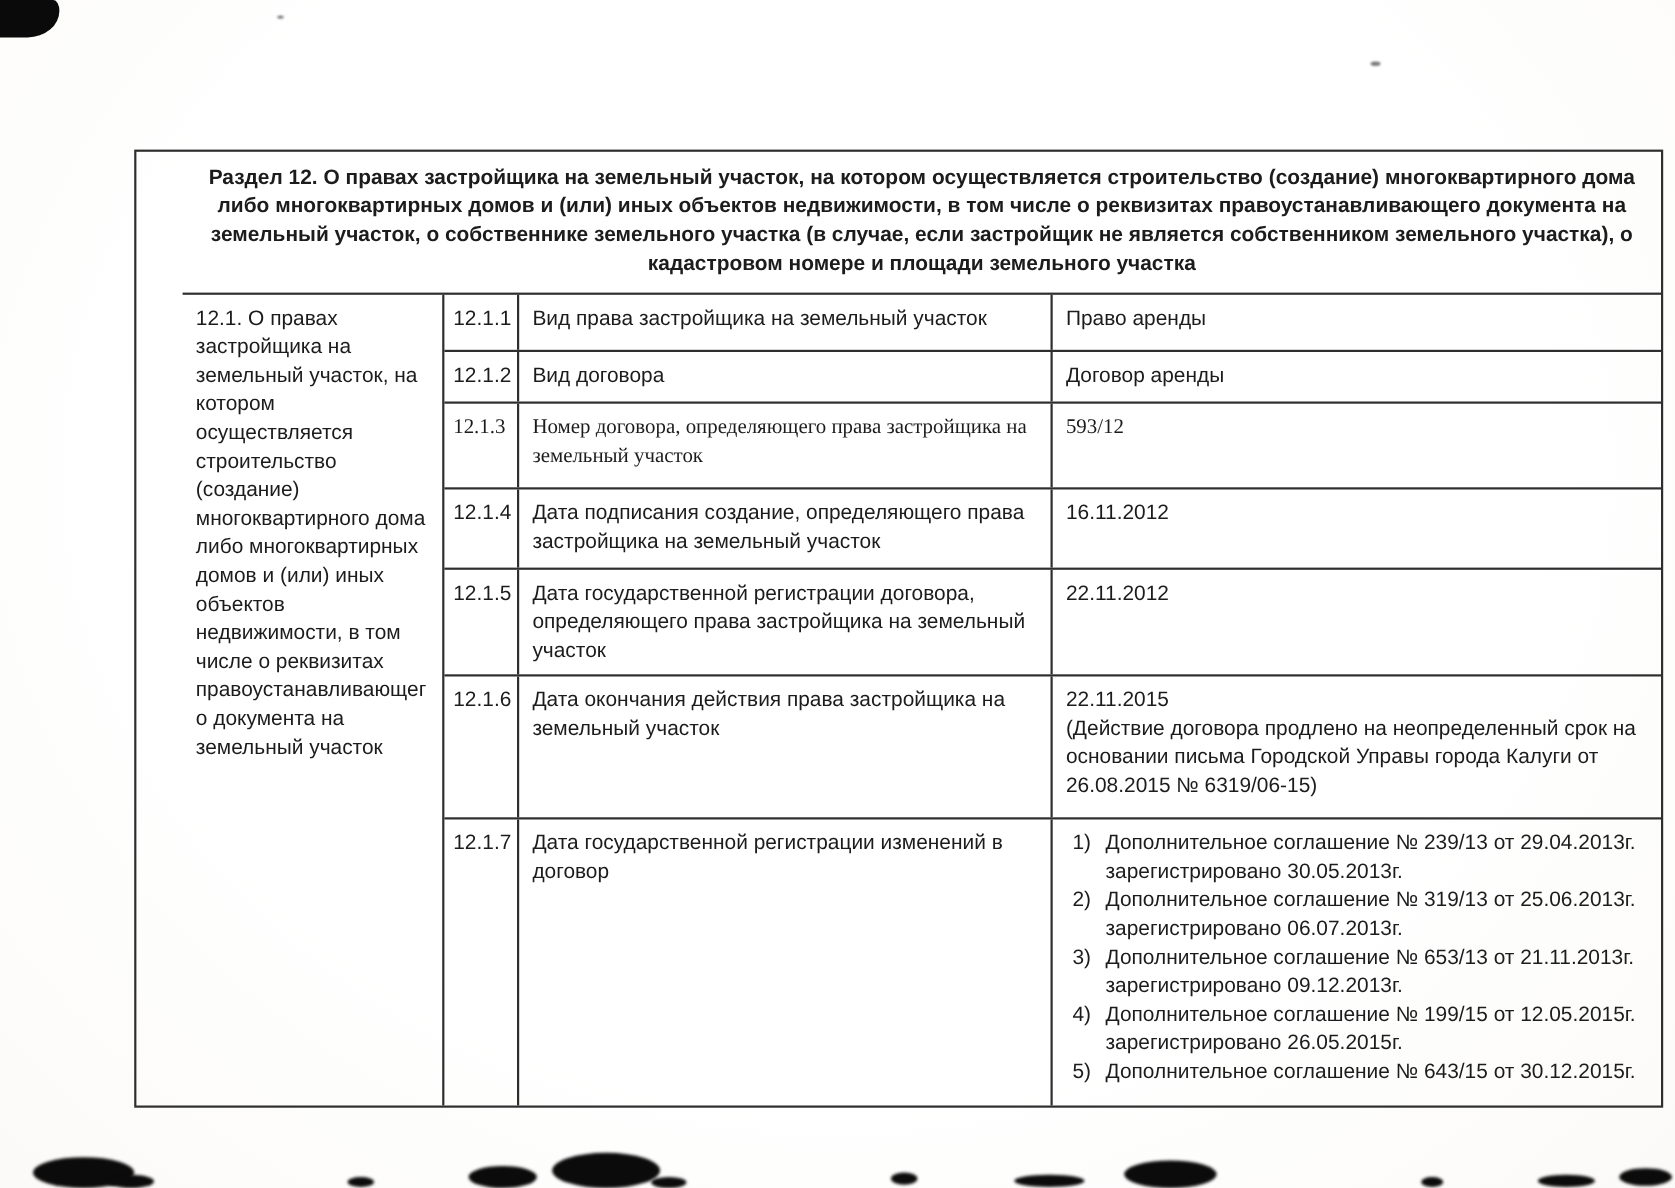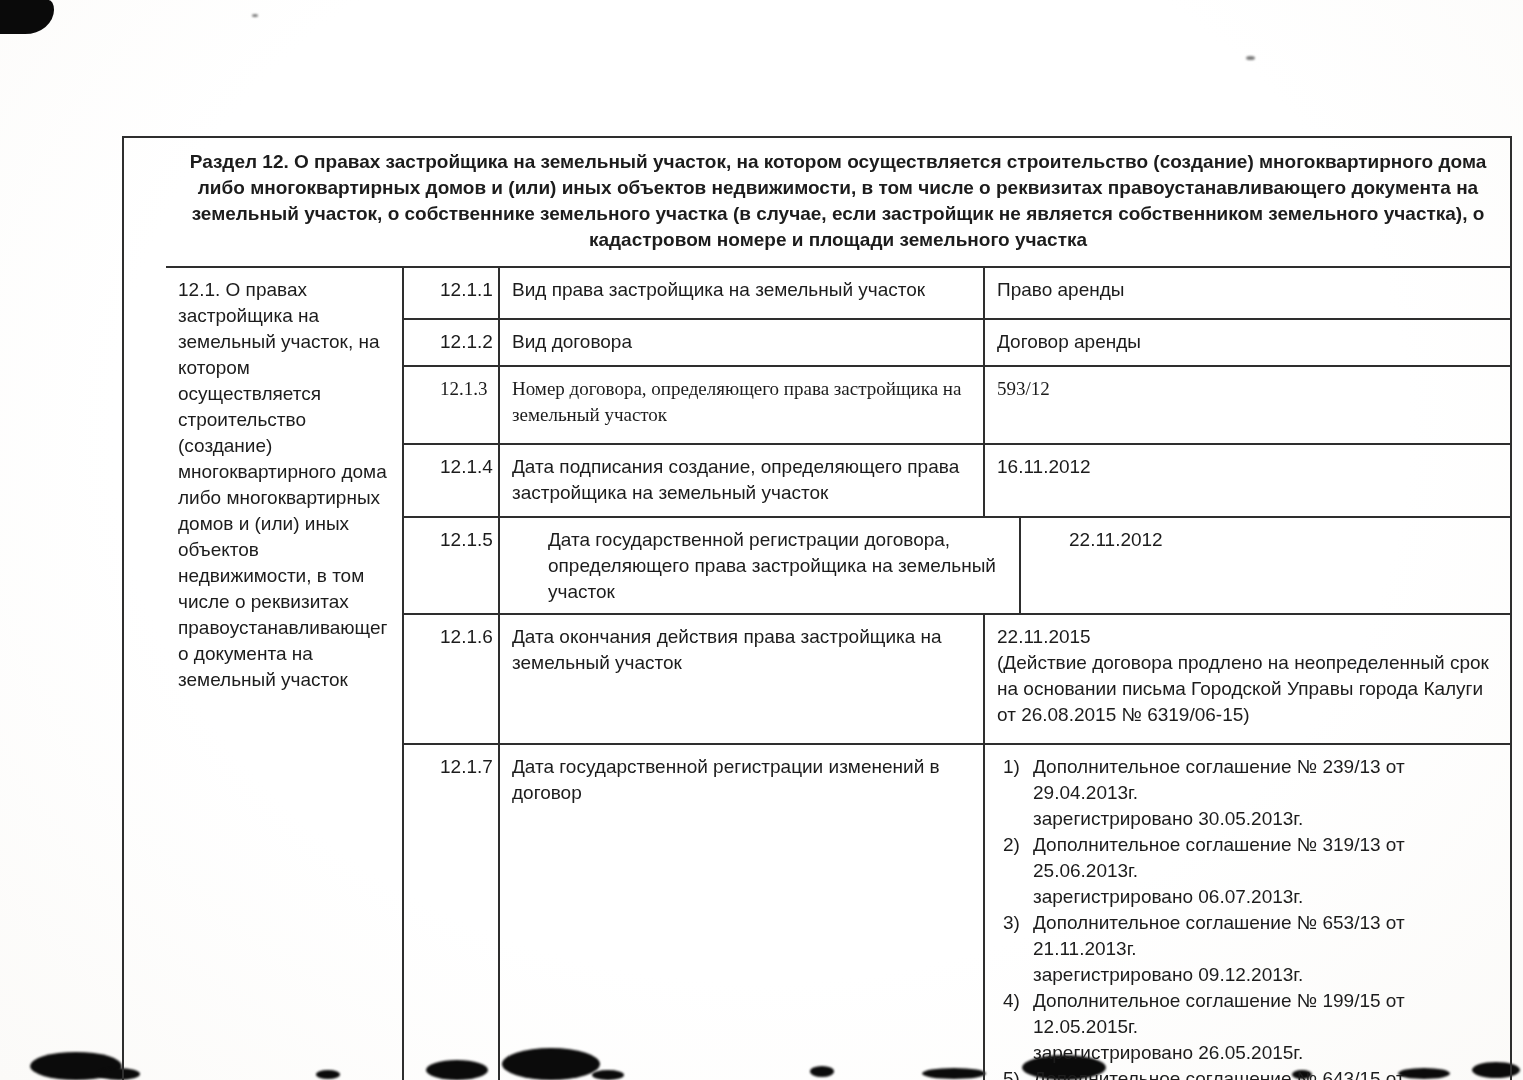--- a/index.html
+++ b/index.html
@@ -63,42 +63,41 @@
   }
   .row:first-child { border-top: none; }
   .row:last-child { flex: 1; }
   .cell-num {
     flex: 0 0 68px;
     width: 68px;
     border-right: 2px solid #2e2e2e;
     padding: 9px 4px 8px 8px;
     font-size: 19px;
     line-height: 26px;
-    margin-left: 28px;
   }
   .cell-label {
     flex: 0 0 485px;
     width: 485px;
     border-right: 2px solid #2e2e2e;
     padding: 9px 14px 8px 12px;
     font-size: 19px;
     line-height: 26px;
   }
   .cell-value {
     flex: 1;
     padding: 9px 14px 8px 12px;
     font-size: 19px;
     line-height: 26px;
     white-space: pre-line;
   }
   .r1 { min-height: 50px; }
   .r2 { min-height: 47px; }
   .r3 { min-height: 78px; font-family: Liberation Serif, serif; }
   .r4 { min-height: 73px; }
-  .r5 { min-height: 97px; gap: 36px; }
+  .r5 { min-height: 97px; }
   .r6 { min-height: 130px; }
   .r7 { min-height: 262px; }
 
   .value-list { list-style: none; }
   .value-list li {
     display: flex;
     align-items: flex-start;
   }
   .item-marker {
     flex: 0 0 36px;

